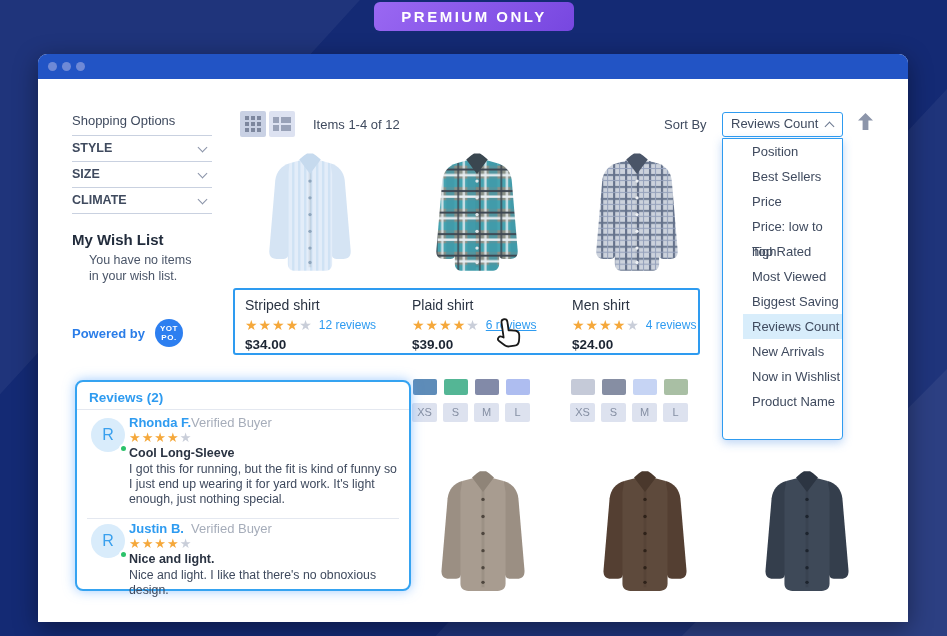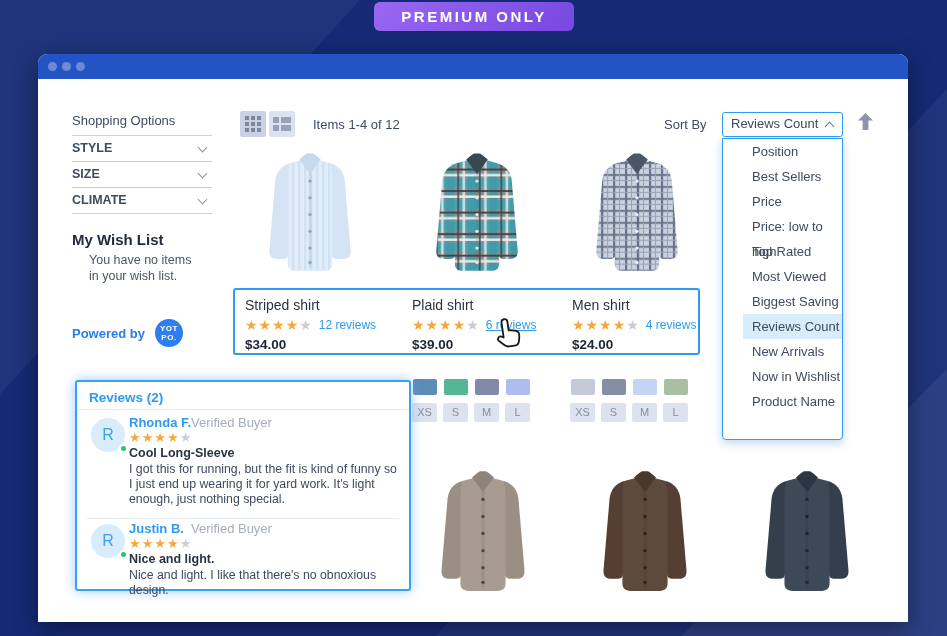--- a/index.html
+++ b/index.html
@@ -60,21 +60,21 @@
   .rlink.hover { text-decoration:underline; }
   .pprice { font-size:13.5px; font-weight:bold; color:#1c2533; }
   .prow { display:flex; align-items:center; margin-top:5px; margin-bottom:5px; }
 
   .swatch { position:absolute; width:24px; height:16px; border-radius:2px; cursor:pointer; }
   .sizebtn { position:absolute; width:25px; height:19px; border-radius:2px; background:#dde2ef; color:#858fa3;
     font-size:11px; text-align:center; line-height:19px; cursor:pointer; }
 
   
   .popup { left:37px; top:326px; width:336px; height:211px; background:#fff; border:2px solid #35a3f1;
-    border-radius:3px; box-shadow:0 0 12px rgba(80,160,255,.55); z-index:30; }
+    border-radius:8px; box-shadow:0 0 12px rgba(80,160,255,.55); z-index:30; }
   .popup-title { position:absolute; left:12px; top:8px; font-size:13.5px; font-weight:bold; color:#2e9bf0; }
   .pop-div { position:absolute; height:1px; background:#e4e8f0; }
   .avatar { position:absolute; width:34px; height:34px; border-radius:50%; background:#d9ecfb;
     color:#3aa0ee; font-size:16px; text-align:center; line-height:34px; }
   .gdot { position:absolute; width:9px; height:9px; border-radius:50%; background:#2bc26a; border:2px solid #fff; }
   .rname { position:absolute; font-size:13px; font-weight:bold; color:#2e9bf0; cursor:pointer; }
   .vbuyer { position:absolute; font-size:13px; color:#a6adba; }
   .rstars { position:absolute; font-size:13px; letter-spacing:1px; }
   .rtitle { position:absolute; font-size:12.5px; font-weight:bold; color:#2a3342; }
   .rbody { position:absolute; font-size:12.3px; line-height:15px; color:#3f4a5e; width:274px; }

